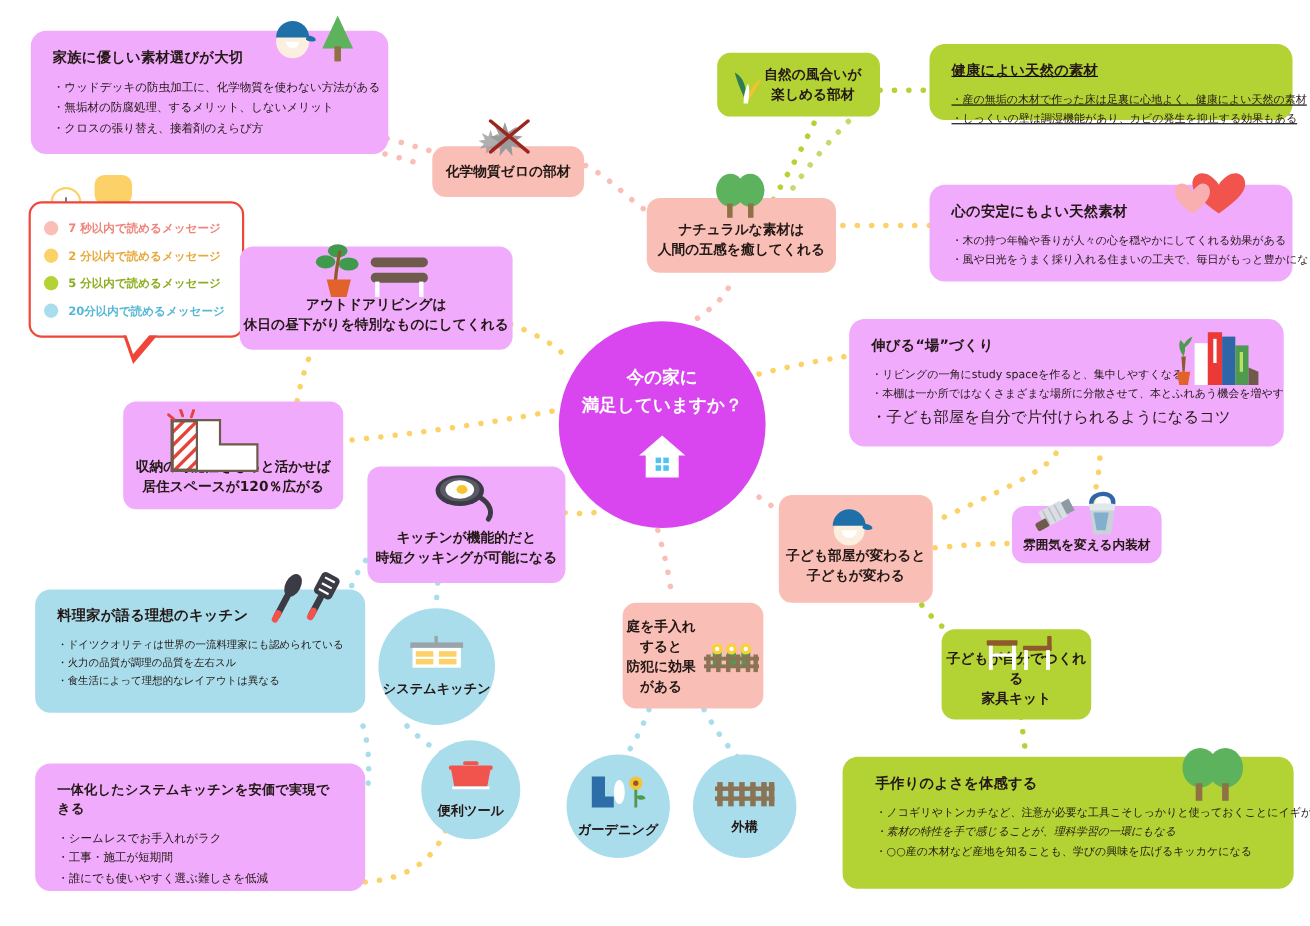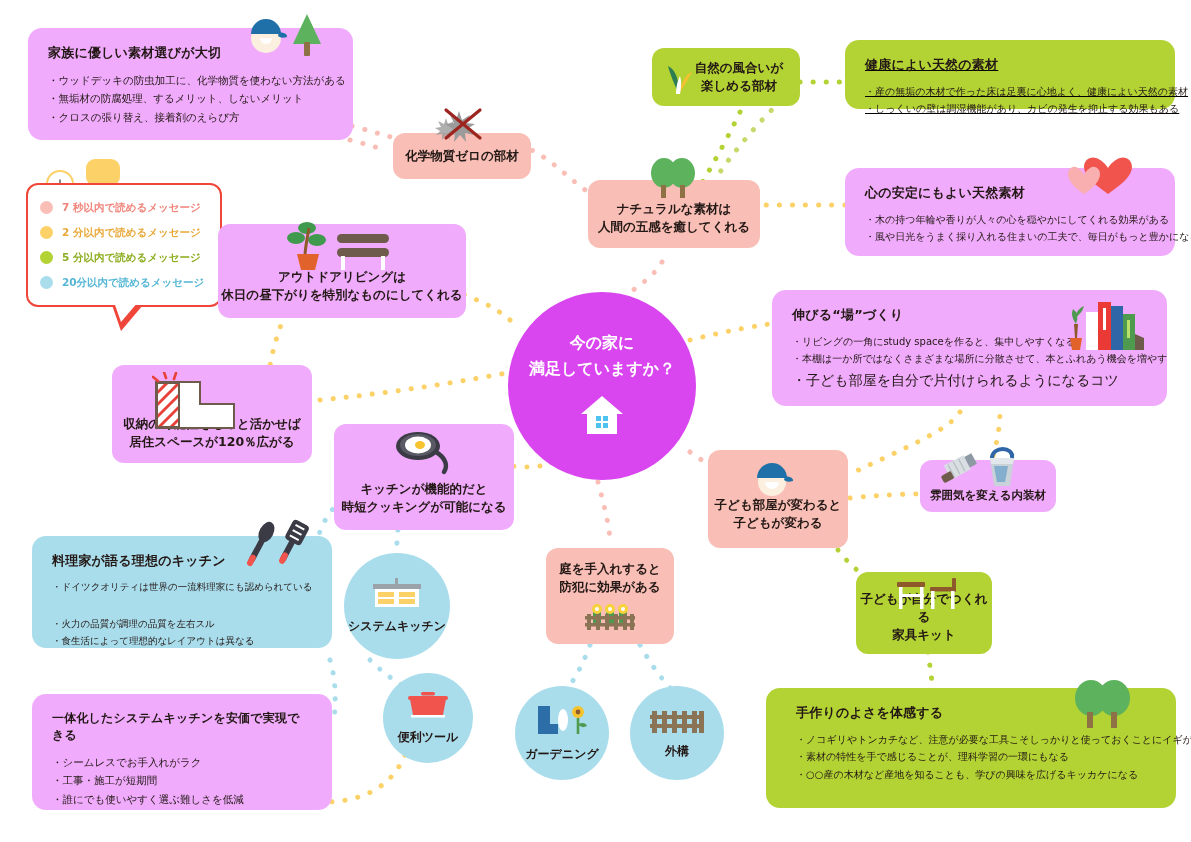--- a/index.html
+++ b/index.html
@@ -413,21 +413,21 @@
       <ellipse cx="26" cy="17" rx="13" ry="8.5" fill="#ffffff"></ellipse>
       <ellipse cx="28" cy="17" rx="5" ry="4" fill="#F7C32E"></ellipse>
       <path d="M44 24 C54 30, 56 38, 52 44" stroke="#3B3B46" stroke-width="4.5" fill="none" stroke-linecap="round"></path>
     </svg>
   </div>
 
   <div class="node panel c-blue" style="left:32px; top:536px; width:300px; height:112px;">
     <div class="title">料理家が語る理想のキッチン</div>
     <ul>
       <li style="font-size:9.5px;">ドイツクオリティは世界の一流料理家にも認められている</li>
-      <li style="font-size:9.5px;margin-top:21px;">火力の品質が調理の品質を左右スル</li>
+      <li style="font-size:9.5px;">火力の品質が調理の品質を左右スル</li>
       <li style="font-size:9.5px;">食生活によって理想的なレイアウトは異なる</li>
     </ul>
   </div>
   <div class="icon" style="left:228px; top:518px;">
     <svg width="86" height="56" viewBox="0 0 86 56">
       <g transform="rotate(28 30 30)">
         <ellipse cx="30" cy="12" rx="7" ry="11" fill="#3B3B46"></ellipse>
         <rect x="27" y="20" width="6" height="26" rx="3" fill="#3B3B46"></rect>
         <rect x="27" y="38" width="6" height="12" rx="3" fill="#F0544C"></rect>
       </g>
@@ -446,21 +446,21 @@
 
   <div class="node panel c-yellow" style="left:32px; top:694px; width:300px; height:116px;">
     <div class="title" style="font-size:12px;">一体化したシステムキッチンを安価で実現できる</div>
     <ul>
       <li>シームレスでお手入れがラク</li>
       <li>工事・施工が短期間</li>
       <li>誰にでも使いやすく選ぶ難しさを低減</li>
     </ul>
   </div>
 
-  <div class="node chip c-pink" style="left:546px; top:548px; width:128px; height:96px; display:flex; flex-direction:column; align-items:center; justify-content:flex-start; padding-top:12px;">
+  <div class="node chip c-pink" style="left:566px; top:548px; width:128px; height:96px; display:flex; align-items:center; justify-content:flex-start; padding-top:12px;">
     <div class="title">
       <div>庭を手入れすると</div>
       <div>防犯に効果がある</div>
     </div>
     <div style="margin-top:6px;">
       <svg width="58" height="30" viewBox="0 0 58 30">
         <g fill="#4E9A4E">
           <rect x="12" y="8" width="8" height="14"></rect>
             <rect x="25" y="8" width="8" height="14"></rect>
             <rect x="38" y="8" width="8" height="14"></rect>
@@ -542,21 +542,21 @@
       <rect x="56" y="0" width="4" height="14" rx="1" fill="#8E5A2B"></rect>
       <rect x="35" y="13" width="3.5" height="18" fill="#ffffff"></rect>
       <rect x="55" y="13" width="3.5" height="18" fill="#ffffff"></rect>
     </svg>
   </div>
 
   <div class="node panel c-green" style="left:766px; top:688px; width:410px; height:120px;padding-left:30px;">
     <div class="title">手作りのよさを体感する</div>
     <ul>
       <li style="font-size:10px;">ノコギリやトンカチなど、注意が必要な工具こそしっかりと使っておくことにイギがある</li>
-      <li style="font-size:10px;">素材の特性を手で感じることが、理科学習の一環にもなる</li>
+      <li style="font-size:10px;font-style:italic;">素材の特性を手で感じることが、理科学習の一環にもなる</li>
       <li style="font-size:10px;">○○産の木材など産地を知ることも、学びの興味を広げるキッカケになる</li>
     </ul>
   </div>
   <div class="icon" style="left:1072px; top:676px;">
     <svg width="62" height="56" viewBox="0 0 62 56">
       <ellipse cx="19" cy="22" rx="16" ry="18" fill="#5CB25D"></ellipse>
       <ellipse cx="42" cy="22" rx="16" ry="18" fill="#5CB25D"></ellipse>
       <rect x="15" y="36" width="6" height="16" fill="#8E7246"></rect>
       <rect x="39" y="36" width="6" height="16" fill="#8E7246"></rect>
     </svg>

